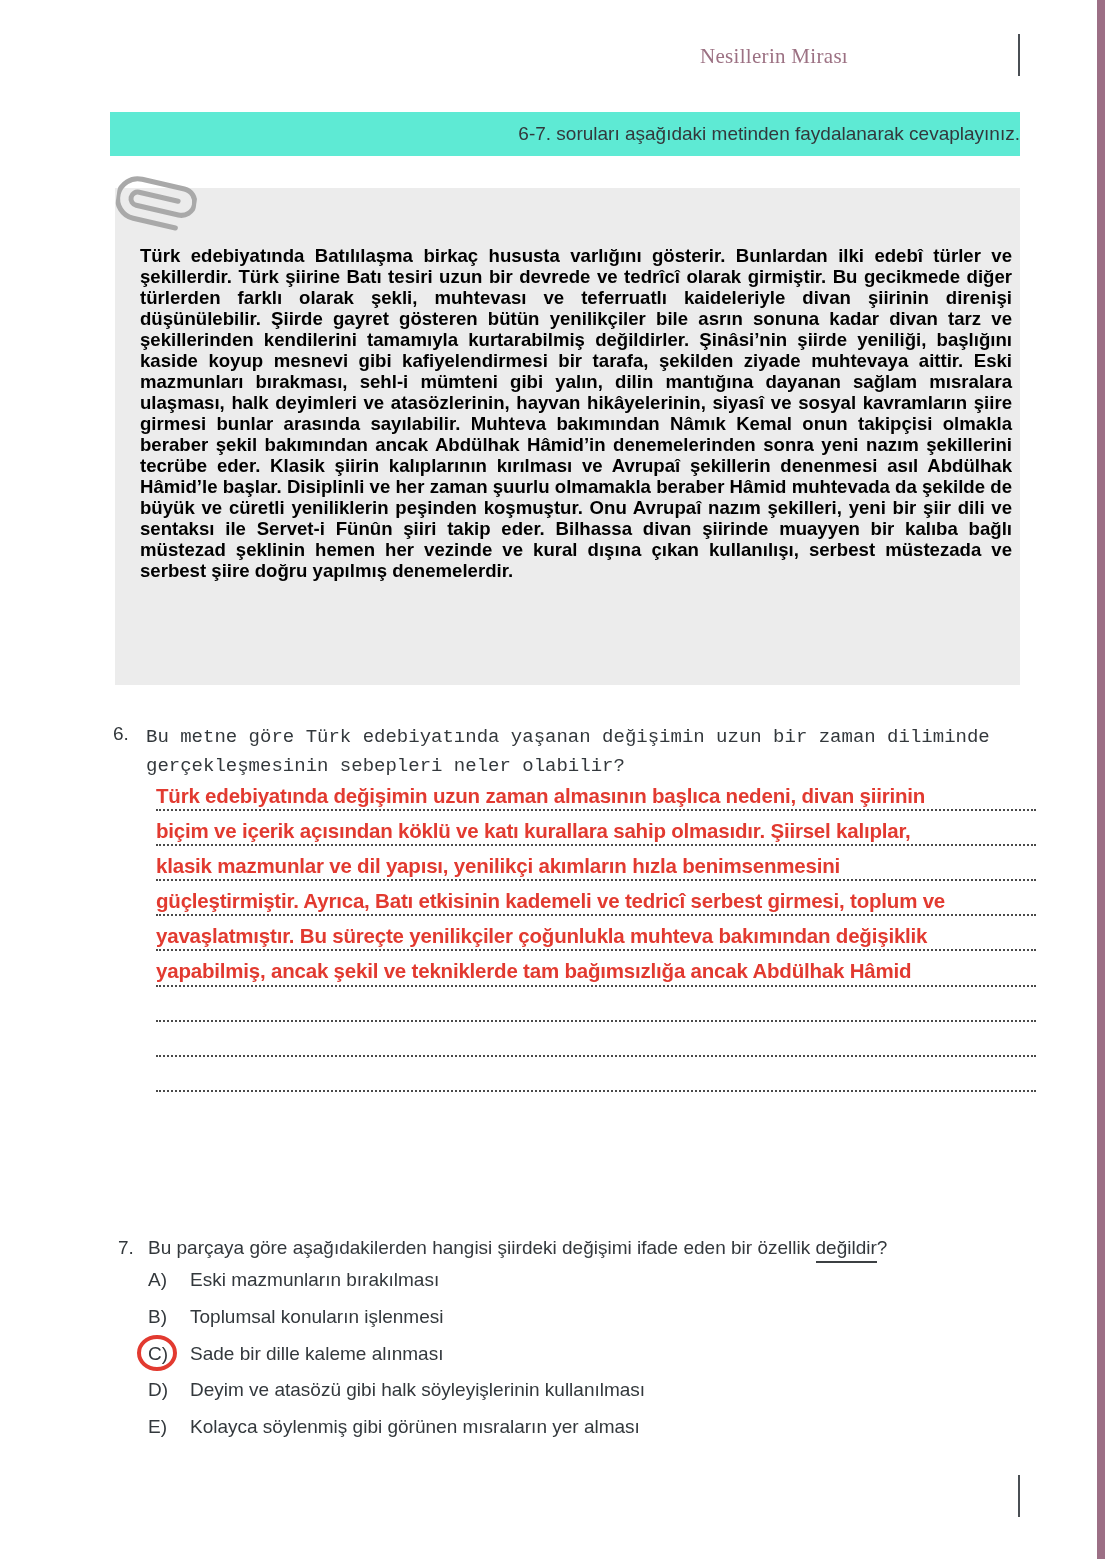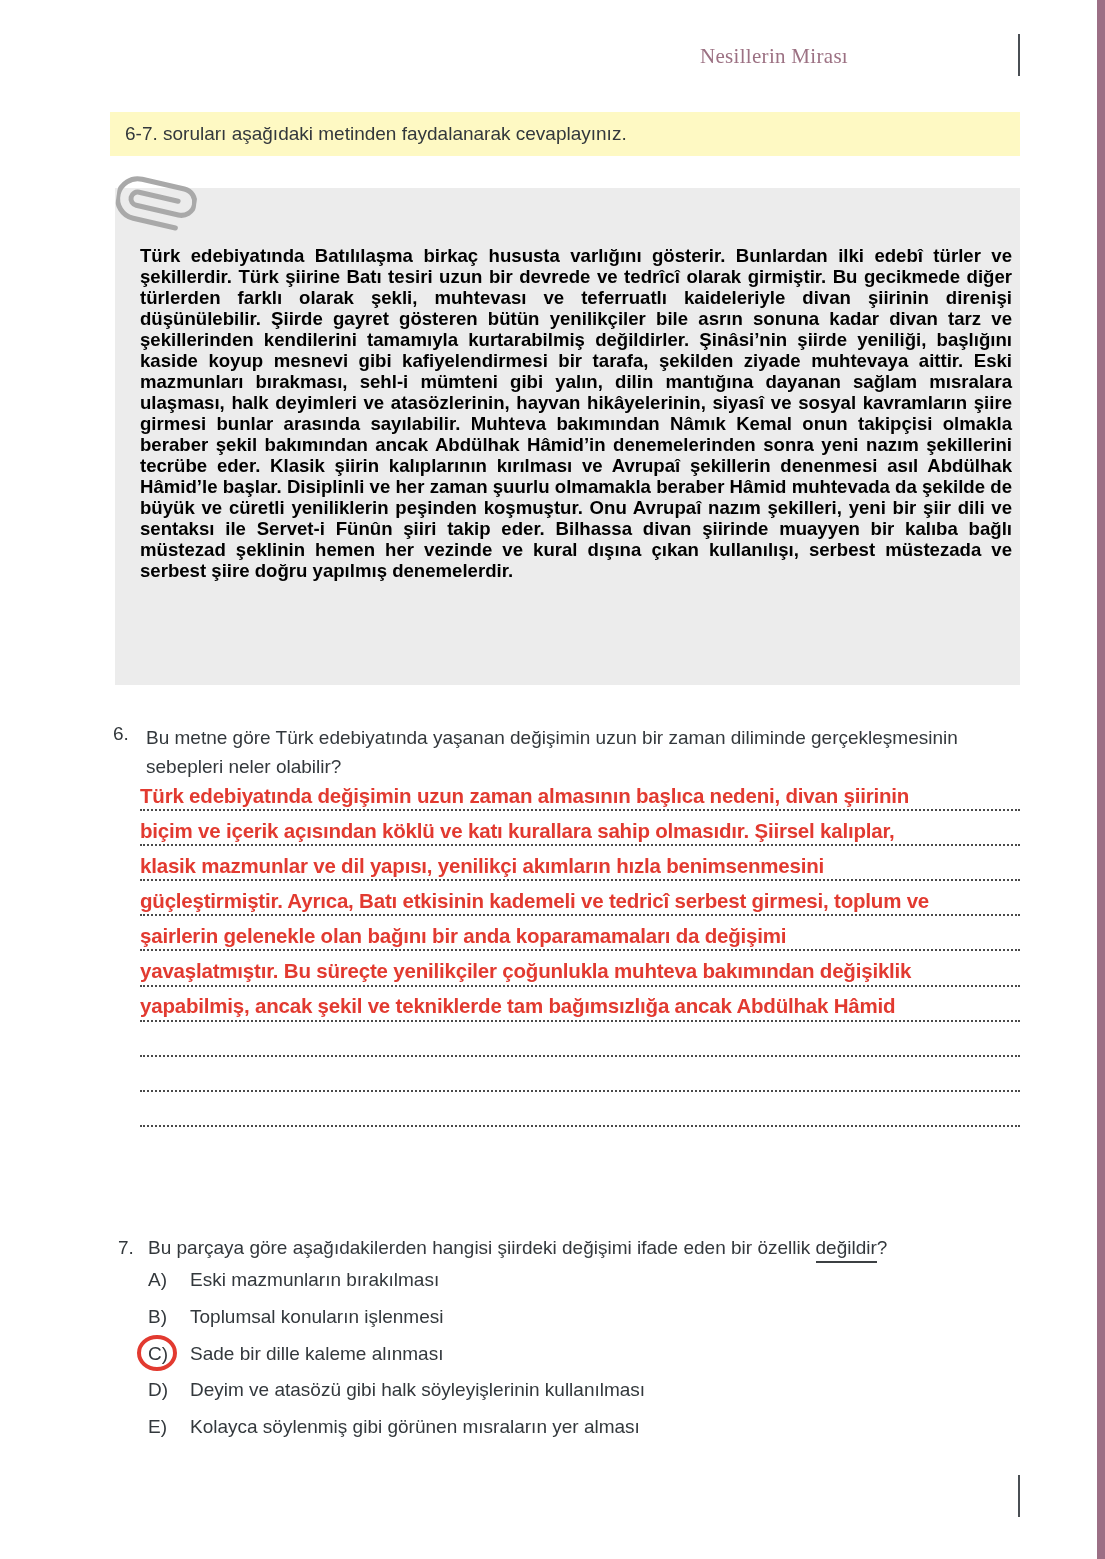--- a/index.html
+++ b/index.html
@@ -17,35 +17,35 @@
   .header-title{
     position:absolute;top:44px;left:700px;width:308px;
     text-align:left;
     font-family:"Liberation Serif", serif;
     font-size:21px;color:#9c7183;letter-spacing:.3px;
   }
   .header-vline{position:absolute;left:1018px;top:34px;width:2px;height:42px;background:#4a4f54;}
   
   .instr-bar{
     position:absolute;left:110px;top:112px;width:910px;height:44px;
-    background:#fef9c3;display:flex;align-items:center;
+    background:#5eead4;display:flex;align-items:center;justify-content:flex-end;
   }
   .instr-bar span{padding-left:15px;font-size:19px;color:#33383c;}
   
   .passage-box{position:absolute;left:115px;top:188px;width:905px;height:497px;background:#ececec;}
   .paperclip{position:absolute;left:116px;top:160px;width:80px;height:86px;transform:rotate(8deg);}
   .passage-text{
     position:absolute;left:140px;top:245px;width:872px;
     font-size:18.6px;line-height:21px;text-align:justify;color:#000000;font-weight:bold;
   }
   
   .q6-num{position:absolute;left:113px;top:723px;font-size:19px;color:#33383c;}
-  .q6-text{position:absolute;left:146px;top:723px;width:878px;font-size:19px;line-height:29px;color:#33383c;}
+  .q6-text{position:absolute;left:146px;top:723px;width:878px;font-size:19px;line-height:29px;color:#33383c;font-family:Liberation Mono, monospace;}
   
-  .answer-area{position:absolute;left:140px;top:776px;width:880px;}
+  .answer-area{position:absolute;left:156px;top:776px;width:880px;}
   .answer-row{
     height:33.1px;border-bottom:2px dotted #4a4a4a;
     display:flex;align-items:flex-end;overflow:visible;white-space:nowrap;
   }
   .answer-row .red{
     font-size:20.5px;font-weight:bold;color:#e23a30;
     line-height:1;padding-bottom:3px;letter-spacing:-0.2px;
   }
   
   .q7-num{position:absolute;left:118px;top:1237px;font-size:19px;color:#33383c;}
@@ -95,23 +95,20 @@
     <div class="answer-row">
         <span class="red">biçim ve içerik açısından köklü ve katı kurallara sahip olmasıdır. Şiirsel kalıplar,</span>
       </div>
     <div class="answer-row">
         <span class="red">klasik mazmunlar ve dil yapısı, yenilikçi akımların hızla benimsenmesini</span>
       </div>
     <div class="answer-row">
         <span class="red">güçleştirmiştir. Ayrıca, Batı etkisinin kademeli ve tedricî serbest girmesi, toplum ve</span>
       </div>
     <div class="answer-row">
-        <span class="red">şairlerin gelenekle olan bağını bir anda koparamamaları da değişimi</span>
-      </div>
-    <div class="answer-row">
         <span class="red">yavaşlatmıştır. Bu süreçte yenilikçiler çoğunlukla muhteva bakımından değişiklik</span>
       </div>
     <div class="answer-row">
         <span class="red">yapabilmiş, ancak şekil ve tekniklerde tam bağımsızlığa ancak Abdülhak Hâmid</span>
       </div>
     <div class="answer-row"></div>
     <div class="answer-row"></div>
     <div class="answer-row"></div>
   </div>
 

